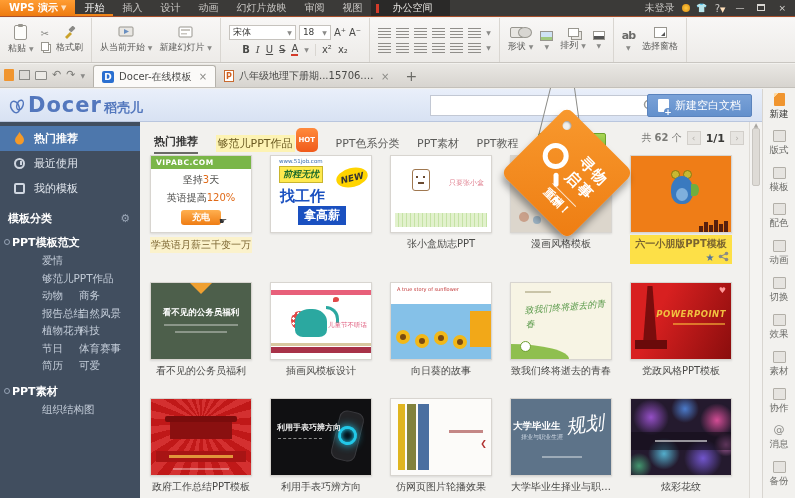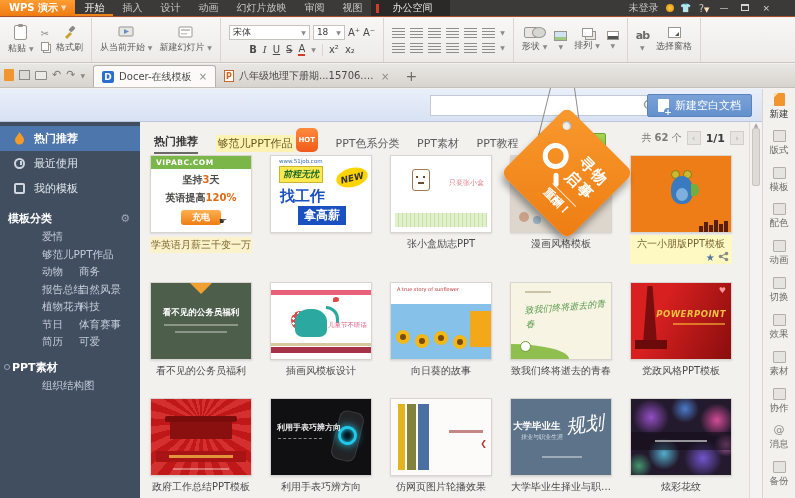--- a/index.html
+++ b/index.html
@@ -11,21 +11,21 @@
   .titlebar{position:absolute;left:0;top:0;right:0;height:17px;background:#3b3a38;
     border-bottom:1px solid #a8502c;display:flex;align-items:stretch;color:#c9c7c4;font-size:10px;}
   .wps-btn{display:flex;align-items:center;gap:3px;padding:0 9px;color:#fff;font-weight:bold;
     background:linear-gradient(#ff9d33,#ee7b10);}
   .wps-caret{font-size:7px;color:#ffe0bb;}
   .tmenu{display:flex;align-items:stretch;}
   .tmenu span{padding:0 9px;line-height:16px;cursor:default;}
   .tmenu .active{color:#fff;box-shadow:inset 0 -2px 0 #f08418;}
   .tmenu .office-space{background:#2a2928;color:#e4e2df;position:relative;padding-left:12px;}
   .tmenu .office-space i{position:absolute;left:5px;top:4px;width:3px;height:9px;background:#d43b2a;}
-  .tb-right{margin-left:auto;display:flex;align-items:center;gap:7px;padding-right:22px;}
+  .tb-right{margin-left:auto;display:flex;align-items:center;gap:7px;padding-right:6px;}
   .coin-icon{width:8px;height:8px;border-radius:50%;background:radial-gradient(#ffc93e,#d98a12);display:inline-block;}
   .shirt-icon{color:#e8e6e2;font-size:9px;}
   .helpwrap{color:#c9c7c4;}
   .win-btn{color:#d8d6d2;font-size:9px;padding:0 3px;line-height:16px;}
   .win-restore{display:inline-block;width:8px;height:7px;border:1px solid #d8d6d2;border-top-width:2px;}
 
   
   .ribbon{position:absolute;left:0;top:18px;right:0;height:45px;
     background:linear-gradient(#f8f7f6,#edebe8);border-bottom:1px solid #c9c6c1;
     display:flex;align-items:stretch;font-size:9px;color:#5a5a58;}
@@ -133,28 +133,28 @@
   .pg-page{color:#3a3a38;font-size:11px;font-weight:bold;}
 
   
   .card{position:absolute;width:102px;}
   .col1{left:10px;}.col2c{left:130px;}.col3{left:250px;}.col4{left:370px;}.col5{left:490px;}
   .row1{top:33px;}.row2{top:160px;}.row3{top:276px;}
   .thumb{width:102px;height:78px;border:1px solid #d8d5d0;background:#fff;position:relative;overflow:hidden;
     box-shadow:0 1px 2px rgba(0,0,0,.1);}
   .cap{margin-top:4px;font-size:10px;color:#4a4a48;text-align:center;white-space:nowrap;overflow:hidden;}
   .cap.hl{background:#fbf2cb;color:#7a6430;padding:1px 0;}
-  .cap-panel{background:#fef9c3;margin-top:2px;padding:2px 3px 1px;}
+  .cap-panel{background:#fde047;margin-top:2px;padding:2px 3px 1px;font-weight:bold;}
   .cap-panel .cap{margin-top:0;background:none;}
   .fav-row{text-align:right;font-size:10px;color:#54749e;line-height:11px;}
   .share-ico{vertical-align:-1px;}
 
   
   .t1-bar{height:13px;background:#7ab648;color:#fff;font-size:7.5px;font-weight:bold;padding:2px 5px;letter-spacing:.5px;}
-  .t1-l{text-align:center;font-size:10px;color:#4a4a48;font-weight:bold;margin-top:4px;}
+  .t1-l{text-align:center;font-size:10px;color:#4a4a48;font-weight:normal;margin-top:4px;}
   .t1-l .o{color:#e06a18;}
   .t1-btn{margin:5px auto 0;width:40px;height:15px;background:linear-gradient(#ffb050,#ef7d14);border-radius:3px;
     color:#fff;font-size:9px;line-height:15px;text-align:center;font-weight:bold;}
   .t1-cursor{position:absolute;right:24px;bottom:6px;color:#333;font-size:9px;}
   
   .t2-url{position:absolute;top:2px;left:8px;font-size:5.5px;color:#3a6fb0;}
   .t2-logo{position:absolute;top:10px;left:8px;background:#ffe94e;border:1px solid #c9b52e;
     padding:1px 3px;font-size:9px;font-style:italic;font-weight:bold;color:#1d6b2a;}
   .t2-new{position:absolute;top:12px;right:3px;width:32px;height:19px;background:#ffd400;border-radius:50%;
     transform:rotate(-14deg);color:#333;font-size:9px;font-weight:bold;font-style:italic;
@@ -355,21 +355,21 @@
             <rect x="1" y="1" width="13" height="10" rx="1" fill="#fff" stroke="#98968f"></rect>
             <rect x="3" y="3" width="9" height="2" fill="#c9c6c0"></rect>
             <rect x="3" y="7" width="6" height="1.5" fill="#c9c6c0"></rect>
           </svg>
         <span class="lbl"><span>新建幻灯片</span> <span class="mini-caret">▼</span></span>
       </div>
     </div>
     <div class="rgroup">
       <div class="rstack" style="gap:4px;">
         <div class="fontrow">
-          <span class="sel-box" style="width:81px;justify-content:space-between;">
+          <span class="sel-box" style="width:67px;justify-content:space-between;">
               <span>宋体</span>
               <span class="mini-caret">▼</span>
             </span>
           <span class="sel-box" style="width:32px;justify-content:space-between;">
               <span>18</span>
               <span class="mini-caret">▼</span>
             </span>
           <span style="font-size:10px;color:#4a4a48;">A⁺</span>
           <span style="font-size:10px;color:#4a4a48;">A⁻</span>
         </div>
@@ -457,20 +457,28 @@
     </div>
     <div class="dtab">
       <span class="pico">P</span>
       <span class="ttl">八年级地理下册期...15706.ppt</span>
       <span class="x">×</span>
     </div>
     <span class="newtab-btn">+</span>
   </div>
 
   <div class="docer-head">
+    <div class="docer-logo">
+      <svg width="18" height="18" style="align-self:center;">
+        <ellipse cx="7" cy="11" rx="4" ry="6" fill="none" stroke="#5377bd" stroke-width="1.5" transform="rotate(-25 7 11)"></ellipse>
+        <ellipse cx="12" cy="9" rx="3" ry="5" fill="none" stroke="#5377bd" stroke-width="1.5" transform="rotate(20 12 9)"></ellipse>
+      </svg>
+      <span class="logo-en">Docer</span>
+      <span class="logo-cn">稻壳儿</span>
+    </div>
     <div class="search-box">
       <input type="text" value="" style="">
       <svg class="search-ico" width="13" height="13">
         <circle cx="5.5" cy="5.5" r="4" fill="none" stroke="#9a9a96" stroke-width="1.5"></circle>
         <line x1="8.5" y1="8.5" x2="12" y2="12" stroke="#9a9a96" stroke-width="1.5"></line>
       </svg>
     </div>
     <div class="newblank-btn">
       <span class="doc-plus-ico"></span>
       <span>新建空白文档</span>
@@ -491,20 +499,21 @@
       </li>
       <li>
         <span class="mytpl-ico"></span>
         <span>我的模板</span>
       </li>
     </ul>
     <div class="cat-head">
       <span>模板分类</span>
       <span class="gear-ico">⚙</span>
     </div>
+    <div class="sec-title">PPT模板范文</div>
     <ul class="sec-list">
       <li><span>爱情</span></li>
       <li><span>够范儿PPT作品</span></li>
       <li><span>动物</span><span class="col2">商务</span></li>
       <li><span>报告总结</span><span class="col2">自然风景</span></li>
       <li><span>植物花卉</span><span class="col2">科技</span></li>
       <li><span>节日</span><span class="col2">体育赛事</span></li>
       <li><span>简历</span><span class="col2">可爱</span></li>
     </ul>
     <div class="sec-title">PPT素材</div>

